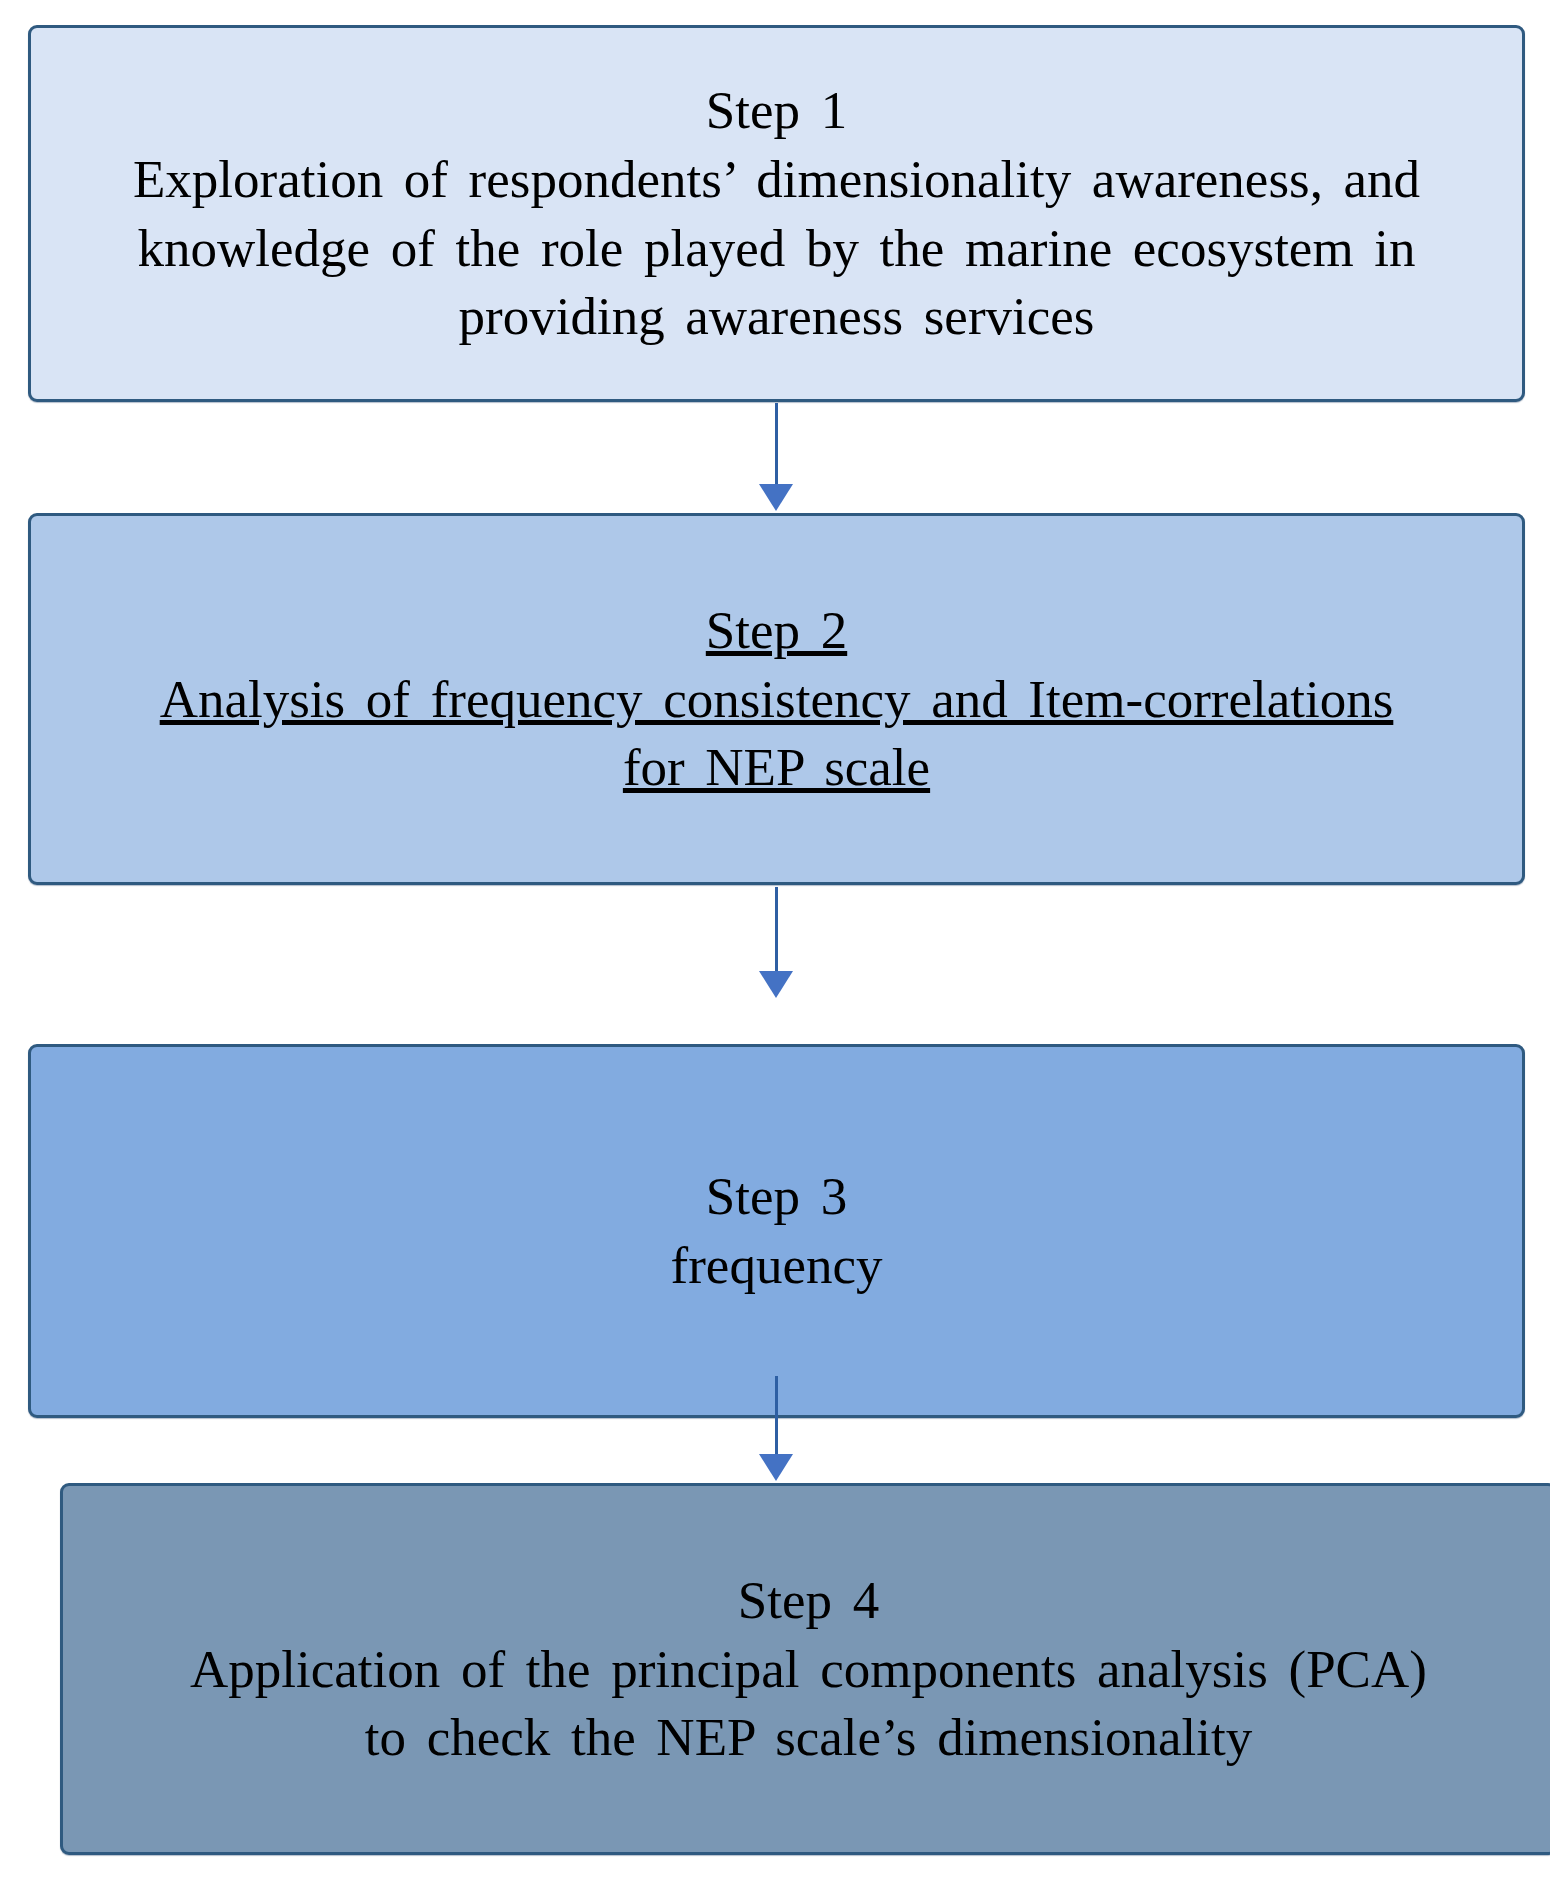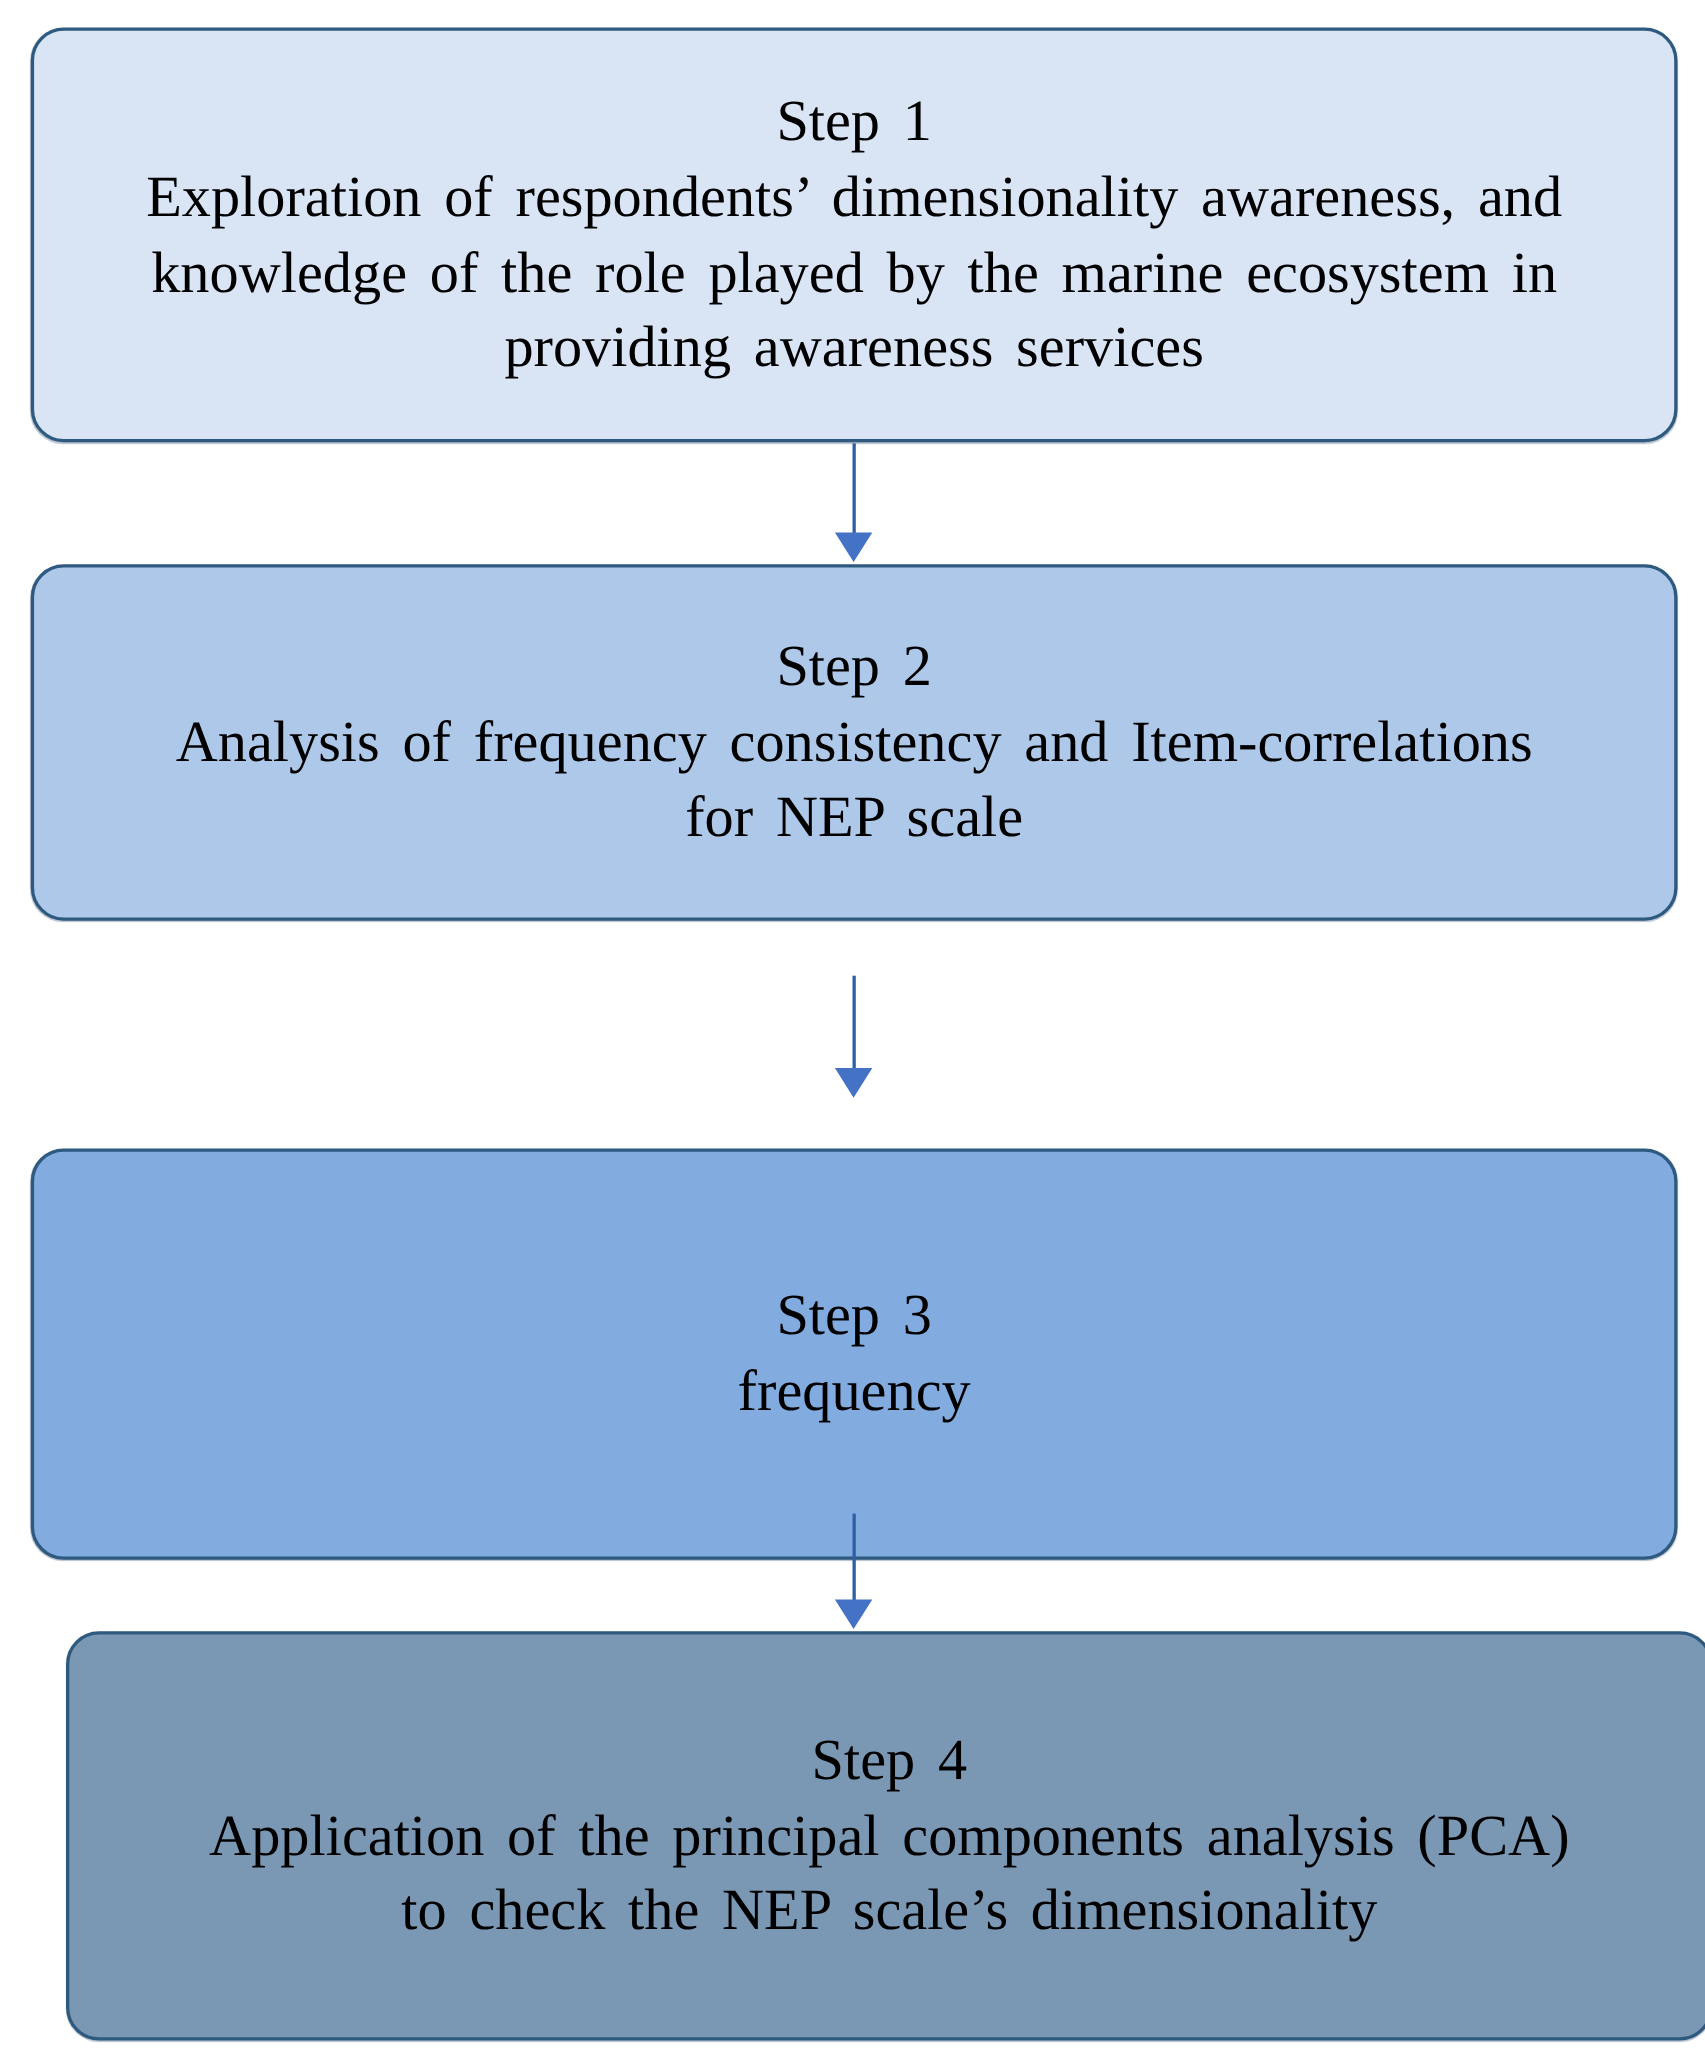--- a/index.html
+++ b/index.html
@@ -14,38 +14,38 @@
     background: #ffffff;
     font-family: "Liberation Serif", "DejaVu Serif", serif;
     overflow: hidden;
   }
   .step-box {
     position: absolute;
     left: 28px;
     width: 1497px;
     box-sizing: border-box;
     border: 3px solid #2f5a80;
-    border-radius: 30px;
+    border-radius: 9px;
     display: flex;
     flex-direction: column;
     align-items: center;
     justify-content: center;
     text-align: center;
     color: #000000;
     font-size: 53px;
     line-height: 1.3;
     word-spacing: 0.14em;
     overflow: hidden;
     box-shadow: 0 1px 1px rgba(40, 70, 110, 0.35);
   }
   .step-box .line {
     white-space: nowrap;
   }
   .box-1 { top: 25px;   height: 377px; }
-  .box-2 { top: 513px;  height: 324px; }
+  .box-2 { top: 513px;  height: 372px; text-decoration: underline; }
   .box-3 { top: 1000px; height: 374px; margin-top: 44px; }
   .box-4 { top: 1483px; height: 372px; }
 
   .connector {
     position: absolute;
     left: 758px;
     width: 36px;
     display: flex;
     flex-direction: column;
     align-items: center;

